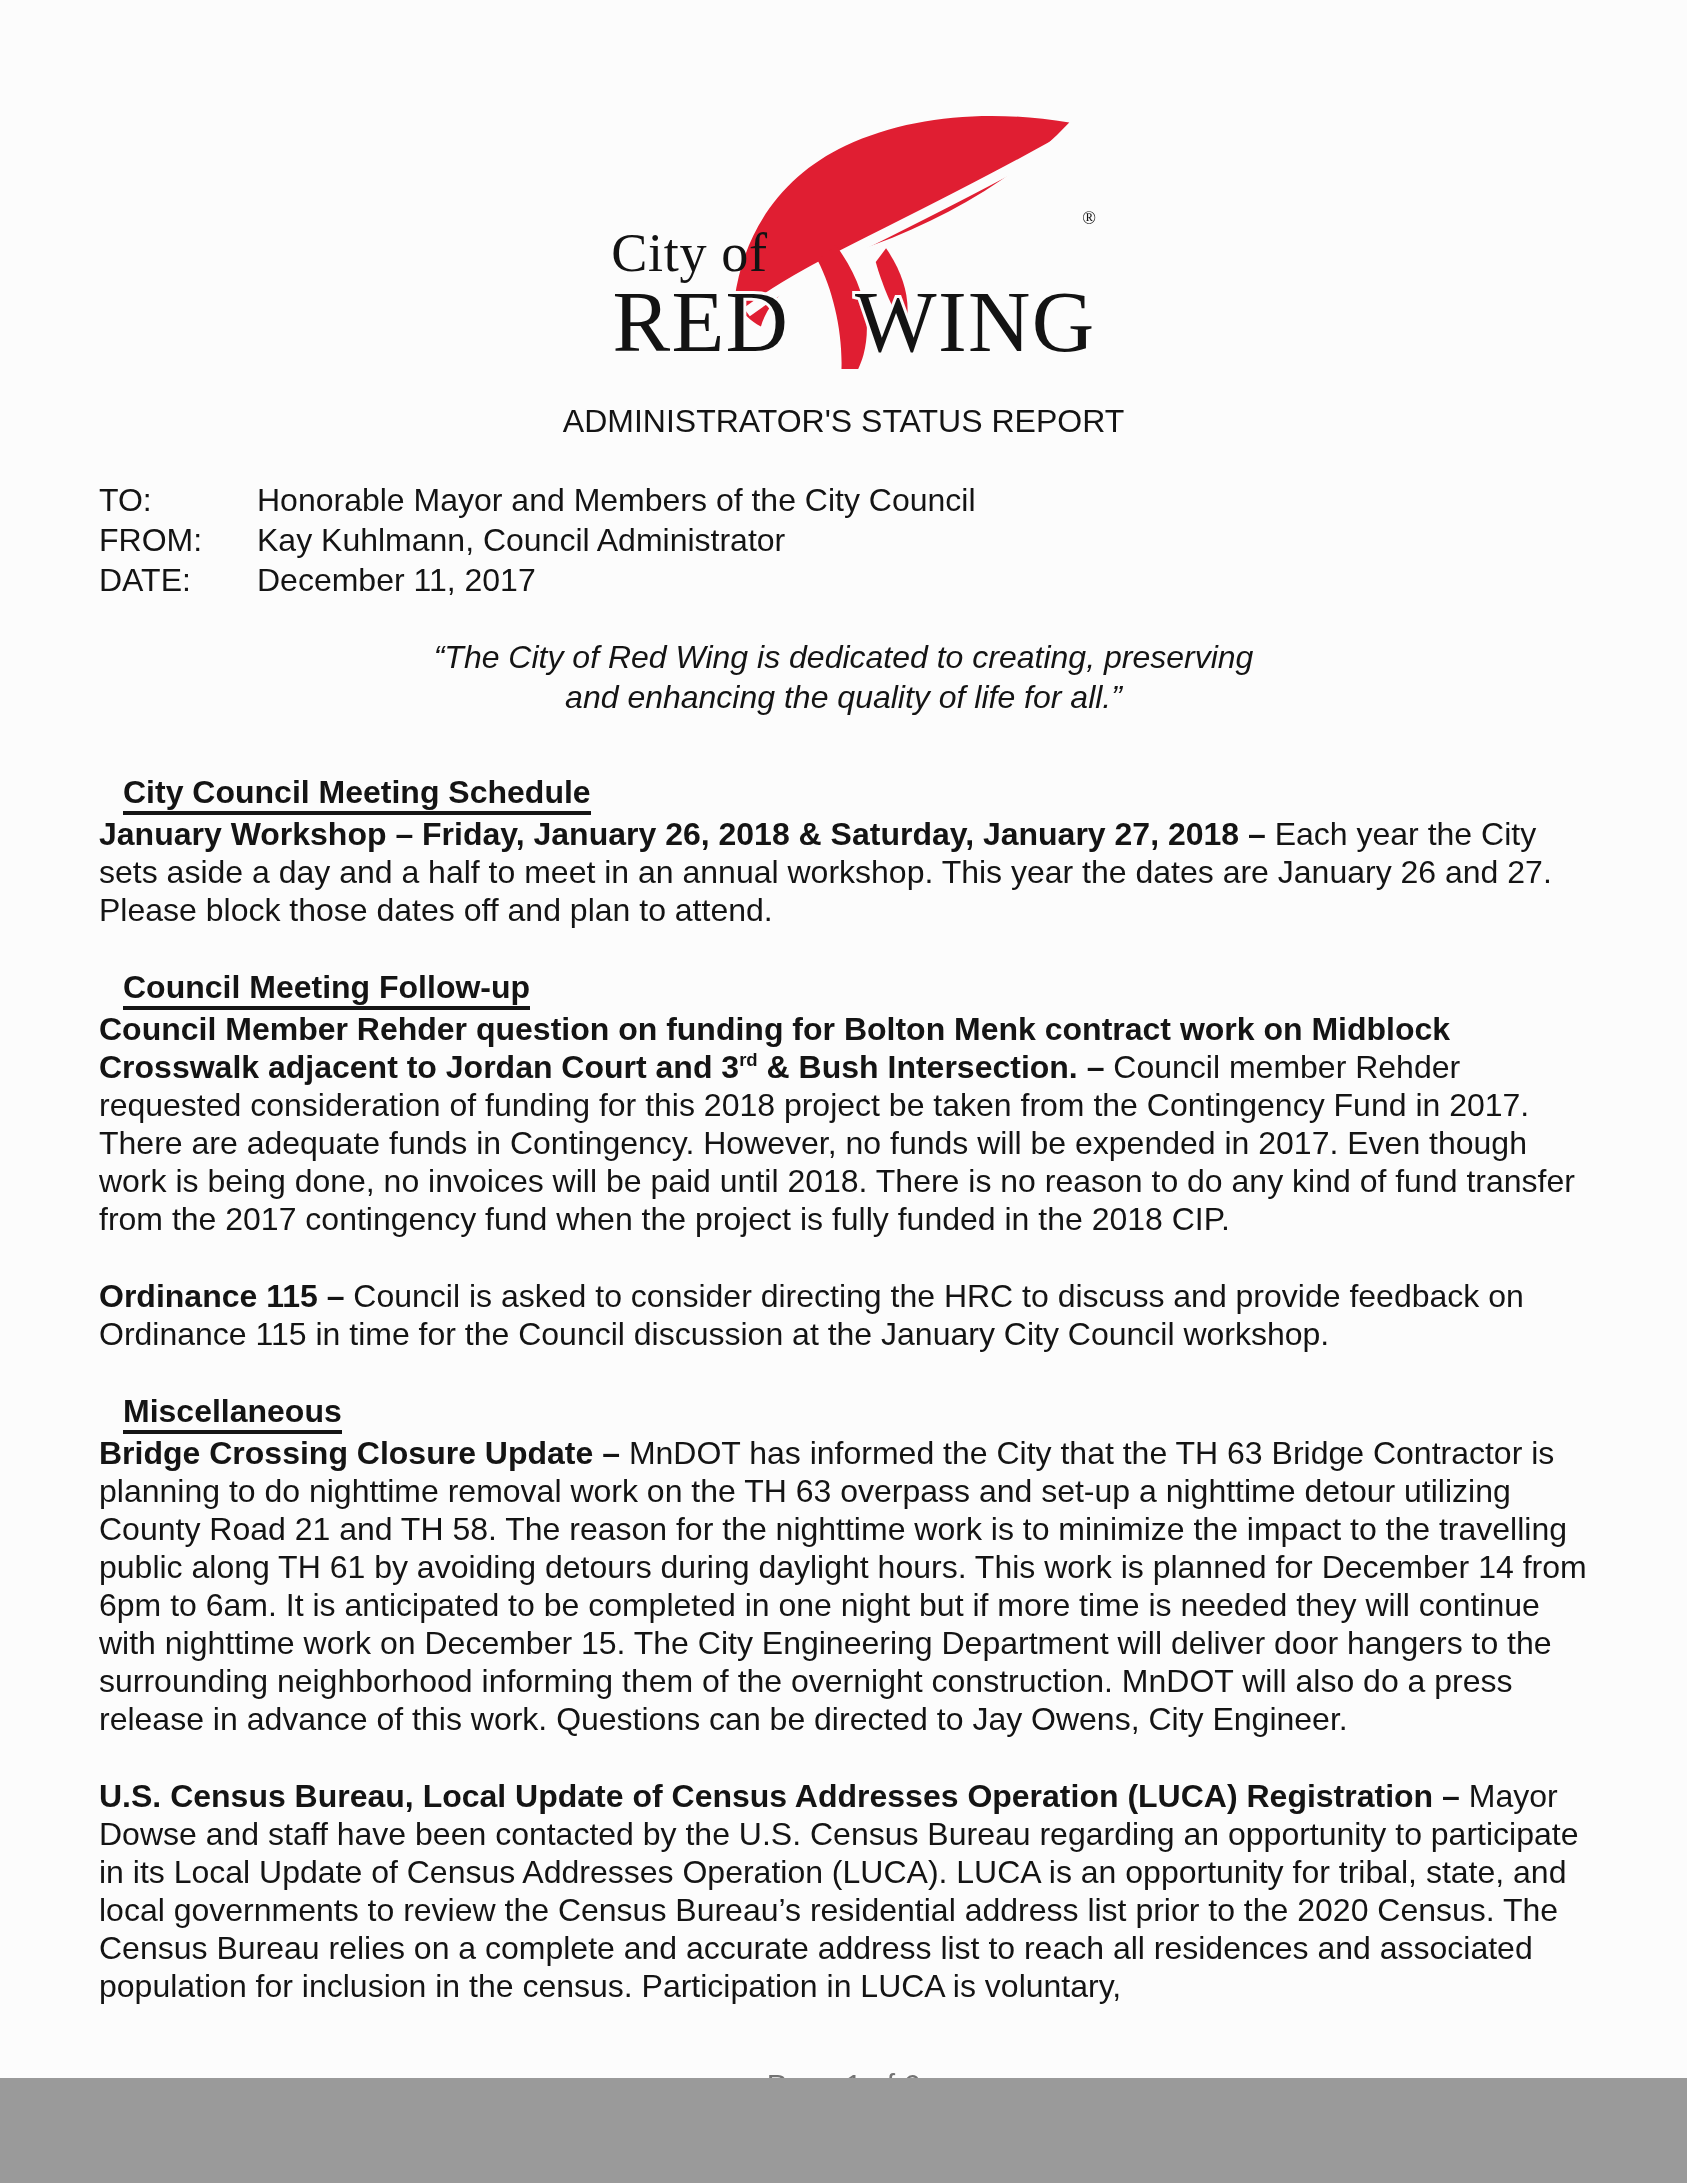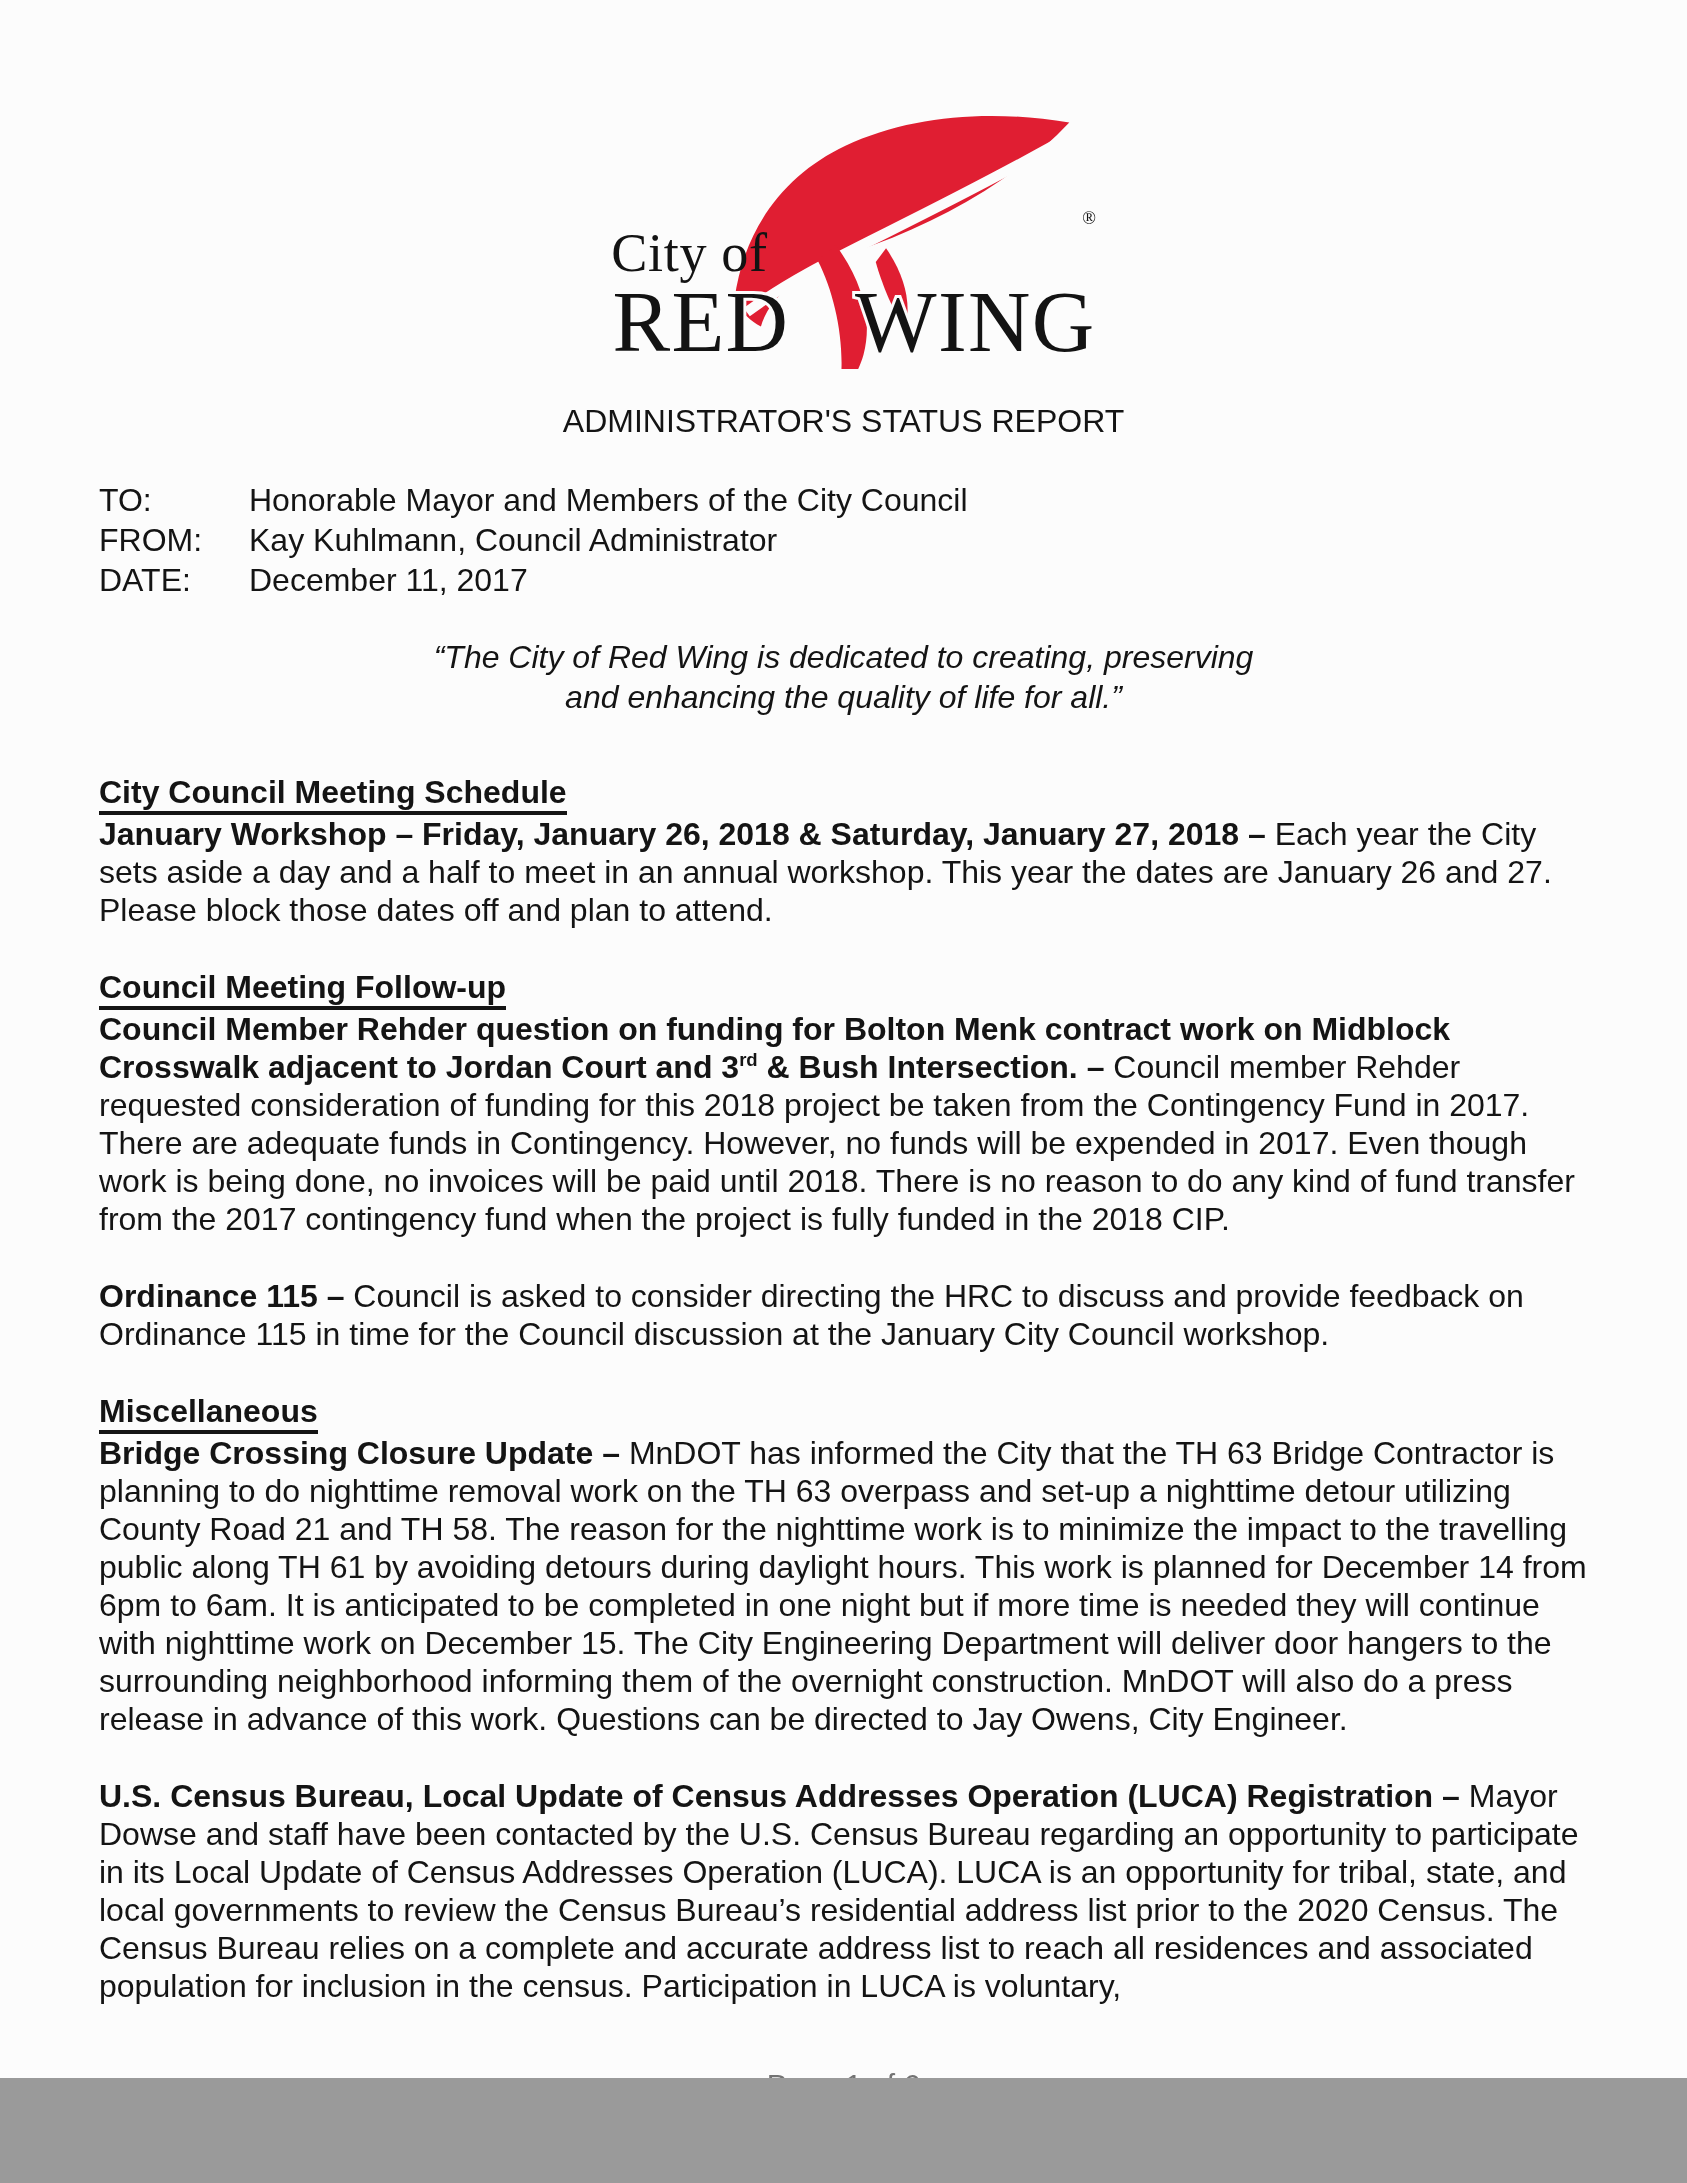--- a/index.html
+++ b/index.html
@@ -9,26 +9,26 @@
     margin:0 auto;
   }
   .logo{display:block;margin:98px auto 0 auto;width:529px;height:271px;}
   .logo text{font-family:"Liberation Serif",serif;fill:#131313;}
   .logo .cityof{font-size:84px;letter-spacing:1px;}
   .logo .bigword{font-size:134px;letter-spacing:2px;paint-order:stroke fill;stroke:#fcfcfc;stroke-width:9px;}
   .logo .reg{font-size:28px;}
   .content{padding:0 99px;}
   .title{margin-top:33px;text-align:center;font-size:32px;line-height:38px;}
   .fields{margin-top:40px;font-size:32px;line-height:40px;}
-  .field-row{display:flex;}
+  .field-row{display:flex;gap:8px;}
   .field-label{width:150px;flex:0 0 auto;}
   .quote{margin-top:37px;text-align:center;font-style:italic;font-size:32px;line-height:40px;}
   .sections{margin-top:56px;font-size:32px;line-height:38px;}
   .heading{font-weight:bold;}
-  .heading-underline{display:inline-block;border-bottom:4.6px solid #141414;padding-bottom:0px;}
+  .heading-underline{display:inline-block;border-bottom:4.6px solid #141414;padding-bottom:0px;margin-left:24px;}
   .para{margin:0 0 39px 0;}
   .para b{font-weight:bold;}
   sup{font-size:58%;vertical-align:super;line-height:0;}
   .footer{position:absolute;top:2068px;left:0;width:100%;text-align:center;font-size:30px;color:#737373;}
 </style>
 </head>
 <body>
 
 <div class="page">
 

